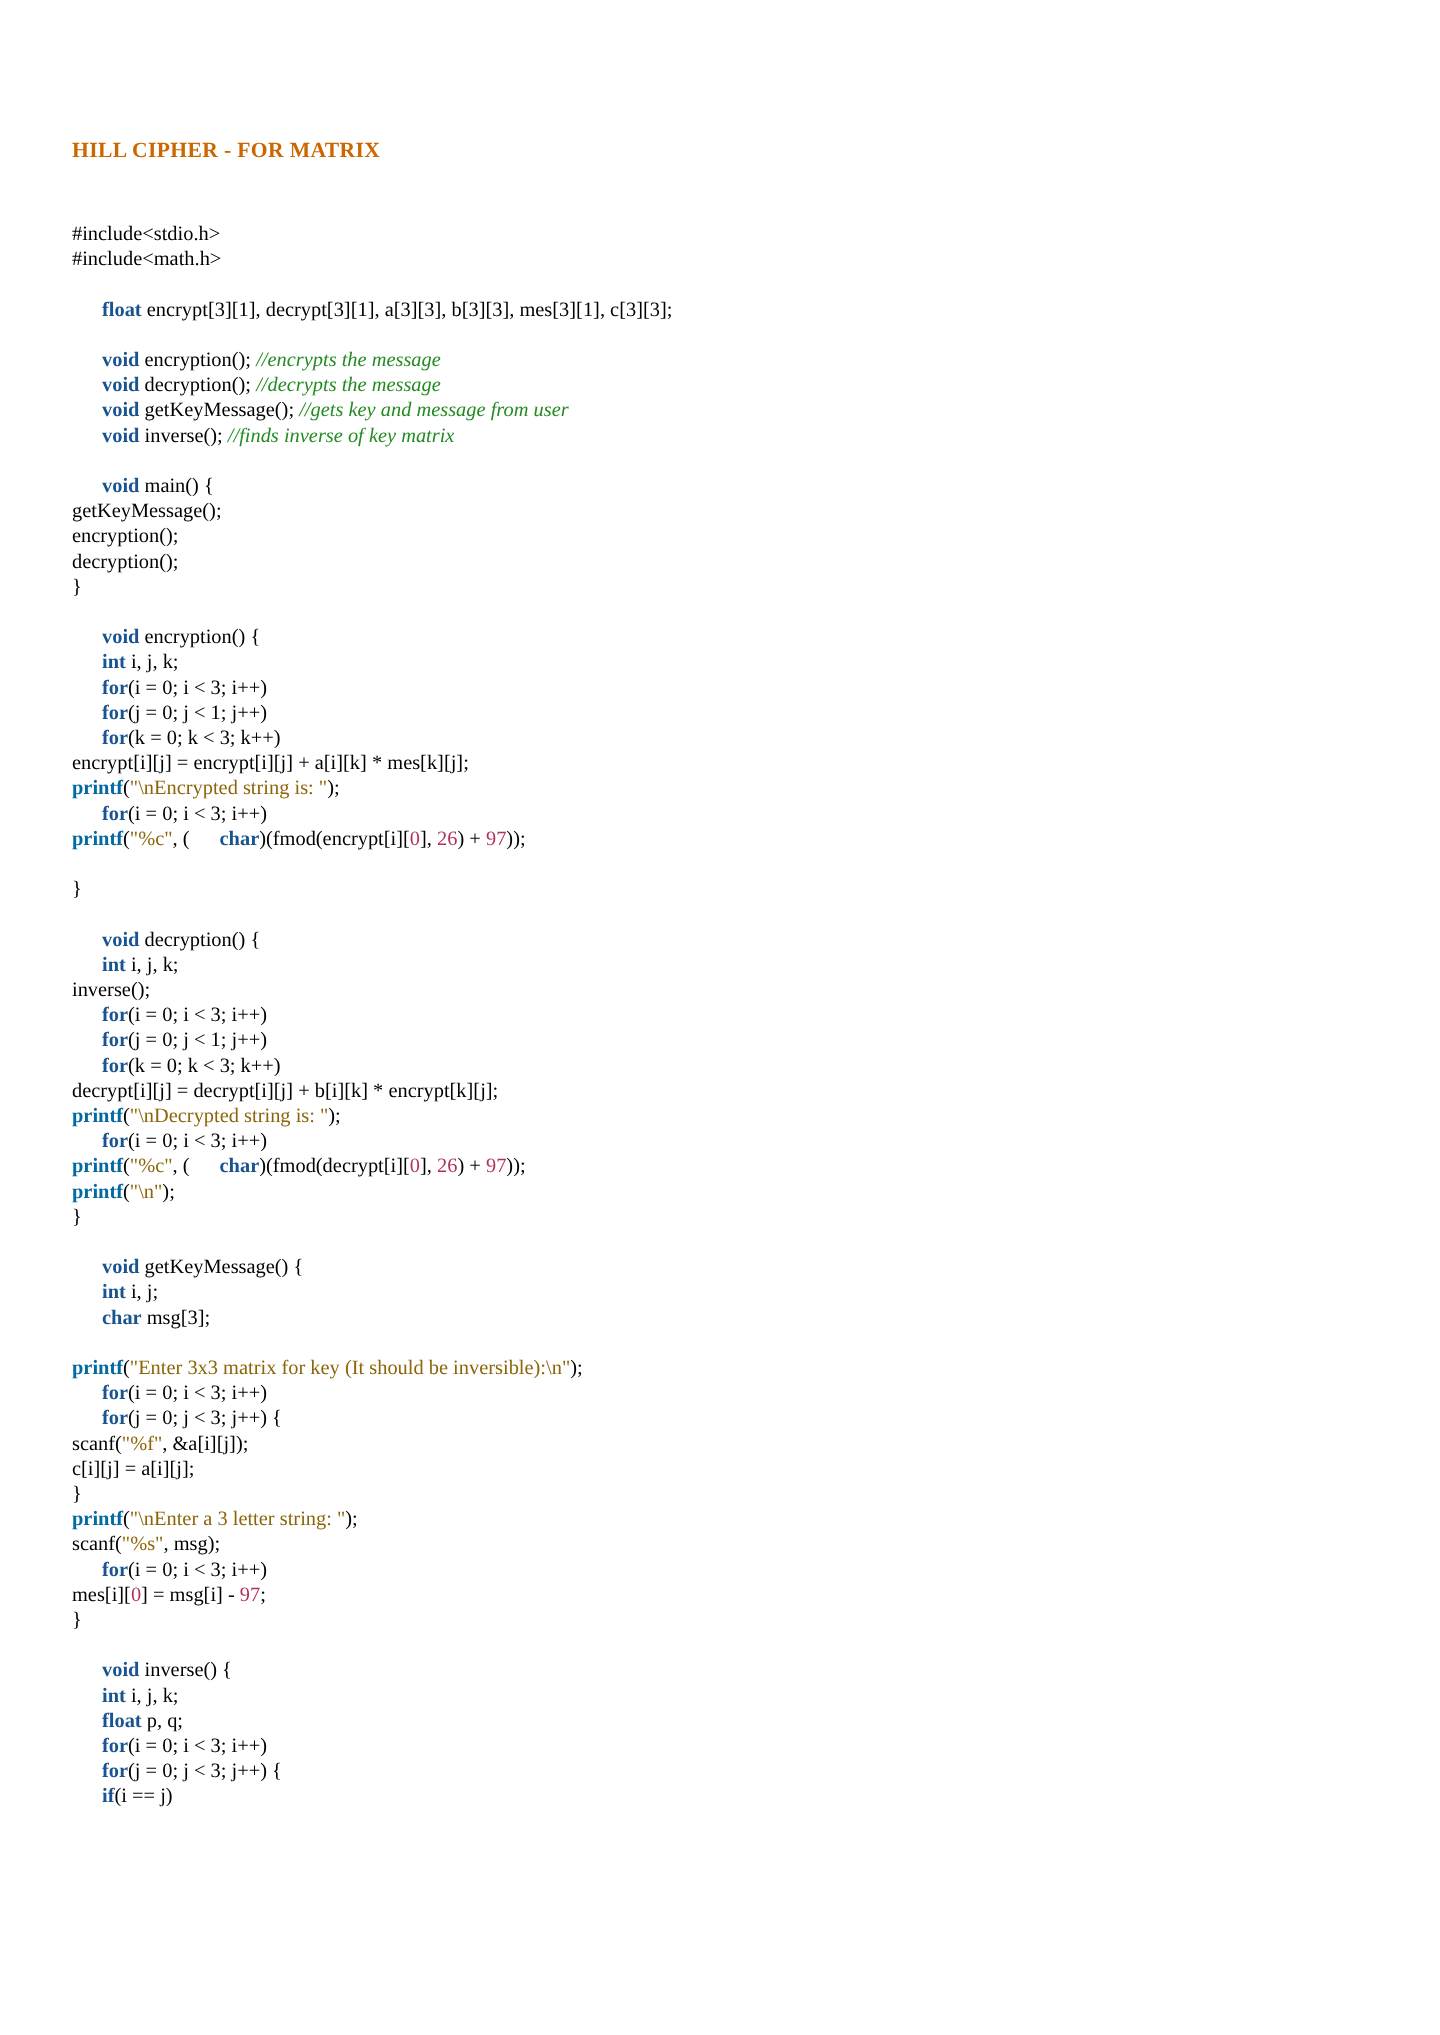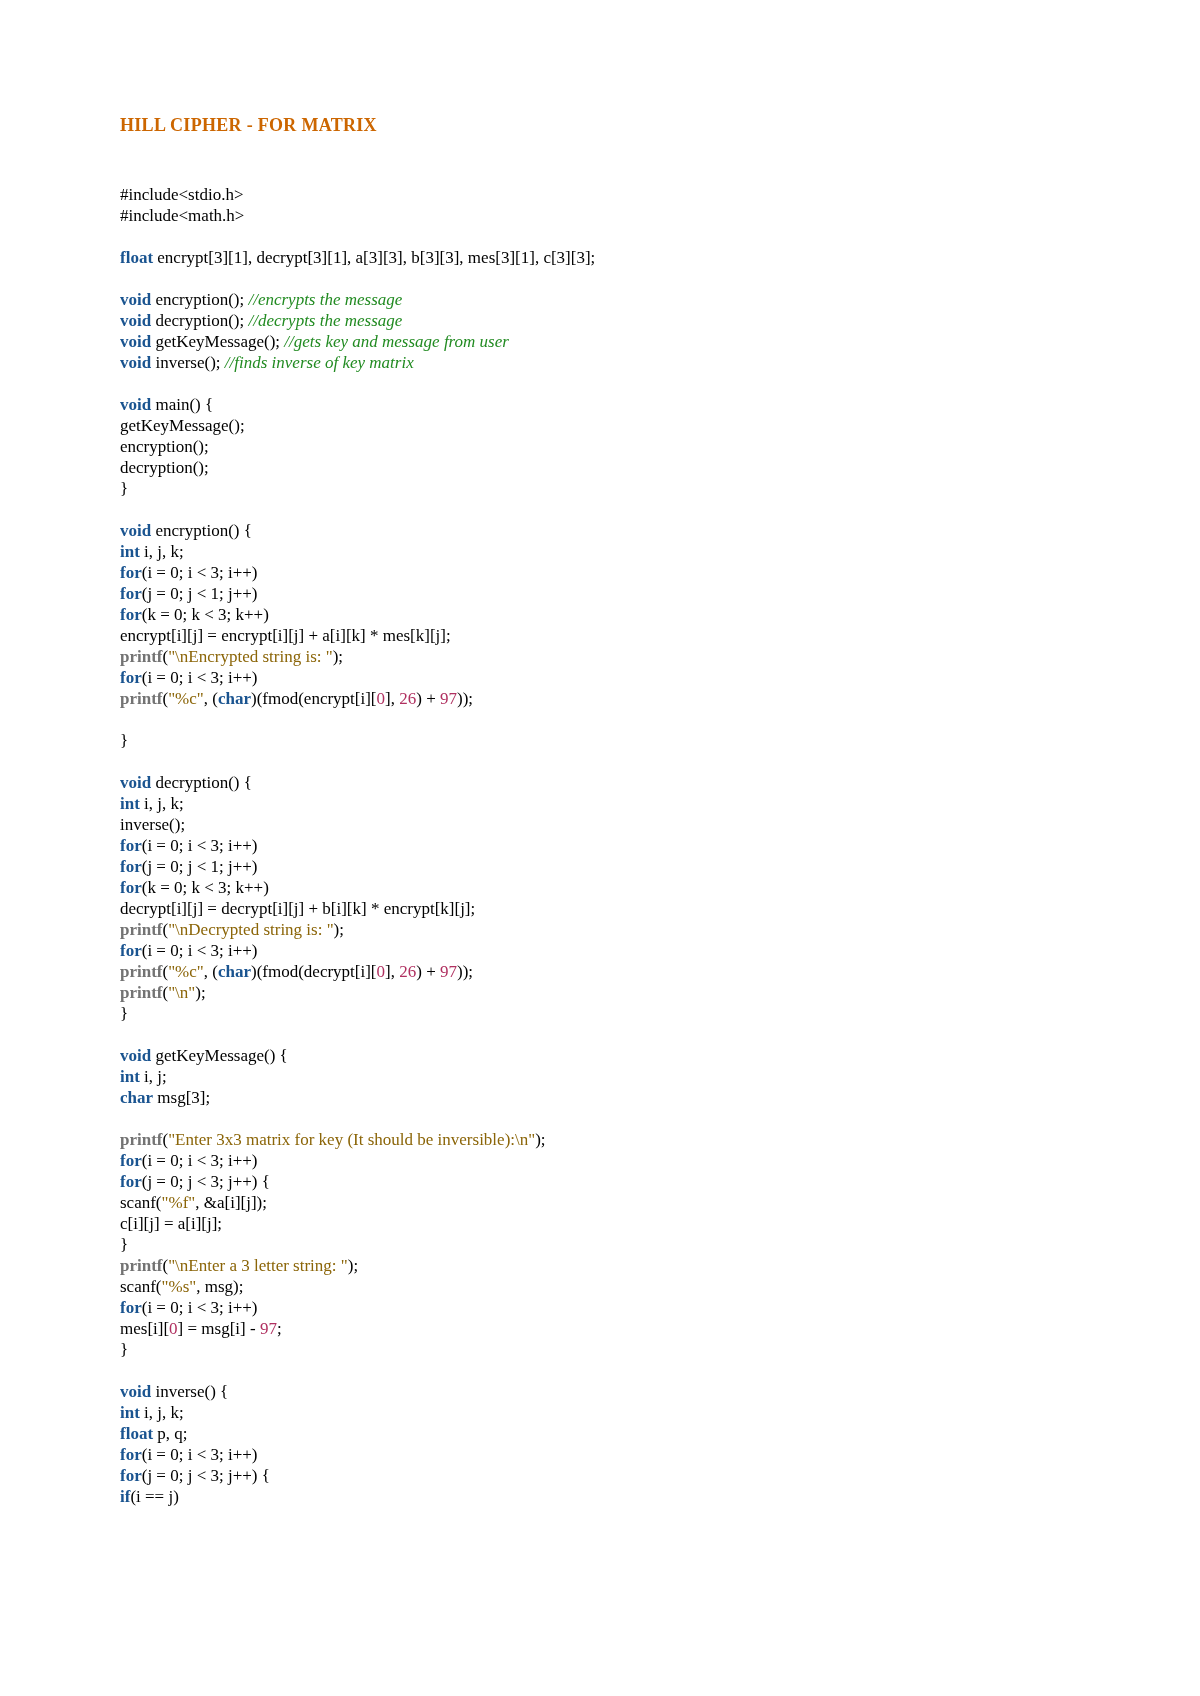--- a/index.html
+++ b/index.html
@@ -4,39 +4,39 @@
 <style>
   body {
     margin: 0;
     padding: 0;
     background: #ffffff;
     font-family: "Times New Roman", Georgia, serif;
   }
   .page {
     width: 1200px;
     min-height: 1696px;
-    padding: 115px 130px 50px 120px;
+    padding: 115px 130px 50px 60px;
     box-sizing: border-box;
     background: #ffffff;
   }
   .title {
     color: #cc6600;
     font-weight: bold;
     font-size: 18px;
     margin-bottom: 48px;
     letter-spacing: 0.3px;
   }
   .code {
     font-size: 17px;
     line-height: 21px;
     white-space: pre;
     font-family: Liberation Serif, serif;
   }
-  .kw { color: #1a5490; font-weight: bold; }
-  .fn { color: #737373; font-weight: bold; }
+  .kw { color: #1a5490; font-weight: bold; margin-left: 25px; }
+  .fn { color: #0369a1; font-weight: bold; }
   .num { color: #b03060; }
   .str { color: #8b6508; }
   .cmt { color: #228b22; font-style: italic; text-align: right; }
   .txt { color: #000000; }
 </style>
 </head>
 <body>
 
 <div class="page">
   <div class="title">HILL CIPHER - FOR MATRIX</div>

